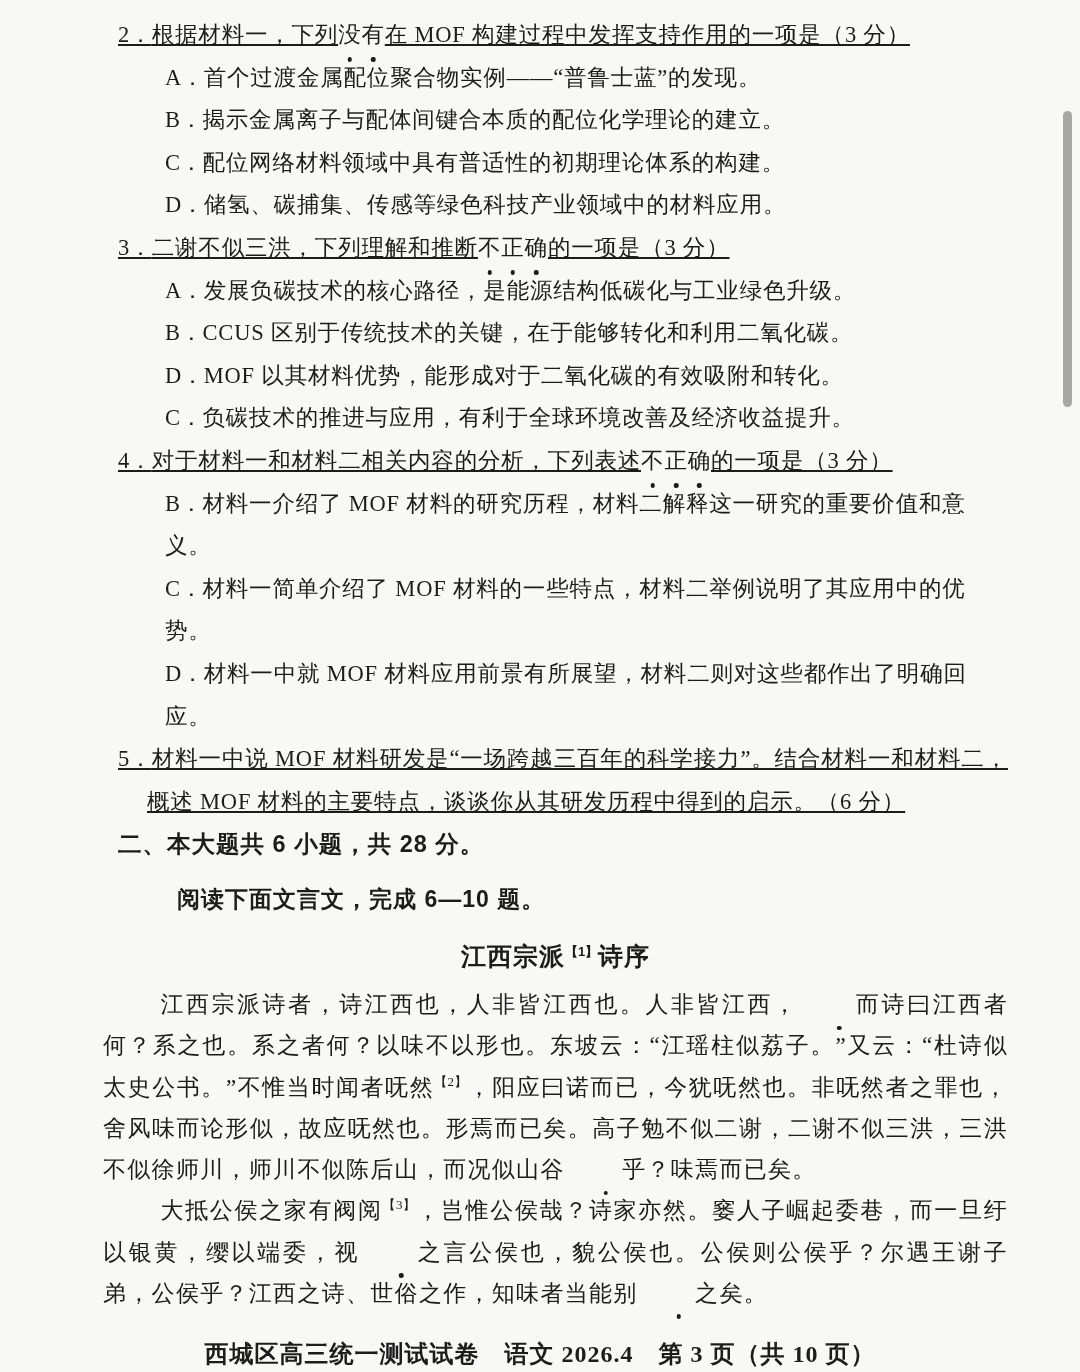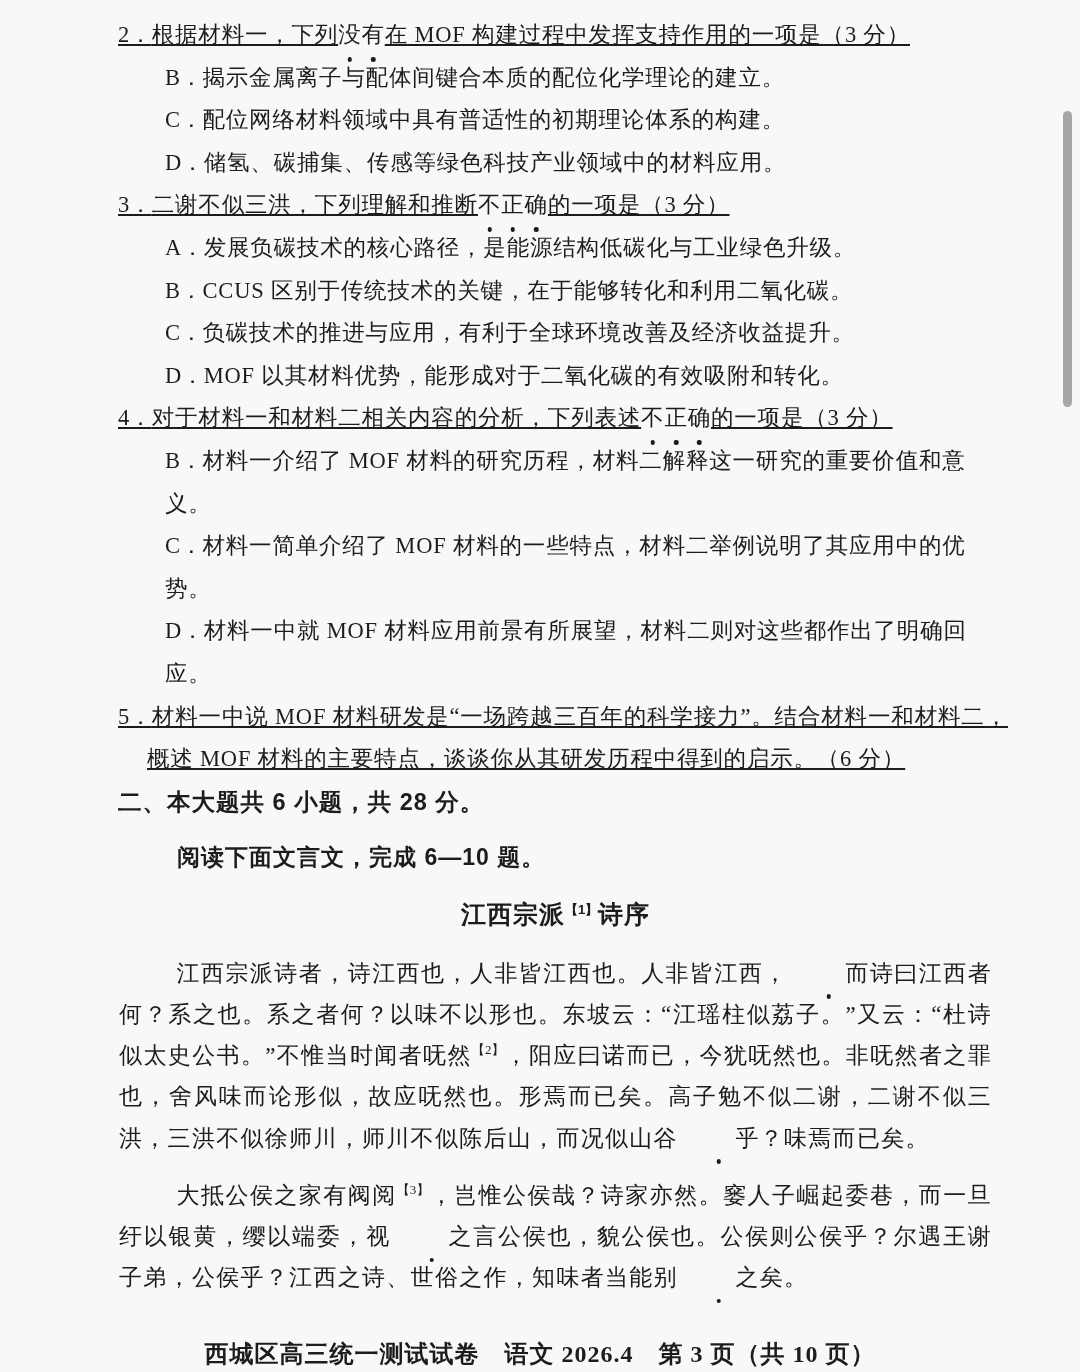--- a/index.html
+++ b/index.html
@@ -27,21 +27,21 @@
   .instruction{
     margin:12px;padding-left:62px;line-height:43px;font-size:23px;
     font-family:"Liberation Sans","DejaVu Sans",sans-serif;font-weight:bold;letter-spacing:1px;
   }
   
   .passage-title{
     margin:2px 0 5px;line-height:46px;text-align:center;font-size:25px;
     font-family:"Liberation Sans","DejaVu Sans",sans-serif;font-weight:bold;letter-spacing:1px;
   }
   .passage p{
-    margin:16px;line-height:41.2px;font-size:23px;letter-spacing:1.3px;
+    margin:0;line-height:41.2px;font-size:23px;letter-spacing:1.3px;
     text-align:justify;text-indent:2.5em;
   }
   sup{font-size:13px;vertical-align:super;letter-spacing:0;line-height:0;}
   
   .em-ch{position:relative;display:inline-block;}
   .em-ch::after{
     content:"";position:absolute;left:50%;transform:translateX(-50%);
     bottom:-5px;width:4.5px;height:4.5px;border-radius:50%;background:currentColor;
   }
   
@@ -56,30 +56,31 @@
   }
 </style>
 </head>
 <body>
 
 <div class="doc">
 
   <section>
       <div class="q">
         <p class="stem"><span class="qnum">2．</span><span>根据材料一，下列</span><span><span class="em-ch">没</span><span class="em-ch">有</span></span><span>在 MOF 构建过程中发挥支持作用的一项是（3 分）</span></p>
+        <p class="opt"><span class="opt-label">A．</span><span>首个过渡金属配位聚合物实例——“普鲁士蓝”的发现。</span></p>
         <p class="opt"><span class="opt-label">B．</span><span>揭示金属离子与配体间键合本质的配位化学理论的建立。</span></p>
         <p class="opt"><span class="opt-label">C．</span><span>配位网络材料领域中具有普适性的初期理论体系的构建。</span></p>
         <p class="opt"><span class="opt-label">D．</span><span>储氢、碳捕集、传感等绿色科技产业领域中的材料应用。</span></p>
       </div>
       <div class="q">
         <p class="stem"><span class="qnum">3．</span><span>二谢不似三洪，下列理解和推断</span><span><span class="em-ch">不</span><span class="em-ch">正</span><span class="em-ch">确</span></span><span>的一项是（3 分）</span></p>
         <p class="opt"><span class="opt-label">A．</span><span>发展负碳技术的核心路径，是能源结构低碳化与工业绿色升级。</span></p>
         <p class="opt"><span class="opt-label">B．</span><span>CCUS 区别于传统技术的关键，在于能够转化和利用二氧化碳。</span></p>
+        <p class="opt"><span class="opt-label">D．</span><span>MOF 以其材料优势，能形成对于二氧化碳的有效吸附和转化。</span></p>
         <p class="opt"><span class="opt-label">C．</span><span>负碳技术的推进与应用，有利于全球环境改善及经济收益提升。</span></p>
-        <p class="opt"><span class="opt-label">D．</span><span>MOF 以其材料优势，能形成对于二氧化碳的有效吸附和转化。</span></p>
       </div>
       <div class="q">
         <p class="stem"><span class="qnum">4．</span><span>对于材料一和材料二相关内容的分析，下列表述</span><span><span class="em-ch">不</span><span class="em-ch">正</span><span class="em-ch">确</span></span><span>的一项是（3 分）</span></p>
         <p class="opt"><span class="opt-label">B．</span><span>材料一介绍了 MOF 材料的研究历程，材料二解释这一研究的重要价值和意义。</span></p>
         <p class="opt"><span class="opt-label">C．</span><span>材料一简单介绍了 MOF 材料的一些特点，材料二举例说明了其应用中的优势。</span></p>
         <p class="opt"><span class="opt-label">D．</span><span>材料一中就 MOF 材料应用前景有所展望，材料二则对这些都作出了明确回应。</span></p>
       </div>
       <div class="q">
         <p class="stem q5"><span class="qnum">5．</span><span>材料一中说 MOF 材料研发是“一场跨越三百年的科学接力”。结合材料一和材料二，概述 MOF 材料的主要特点，谈谈你从其研发历程中得到的启示。（6 分）</span></p>
       </div>

